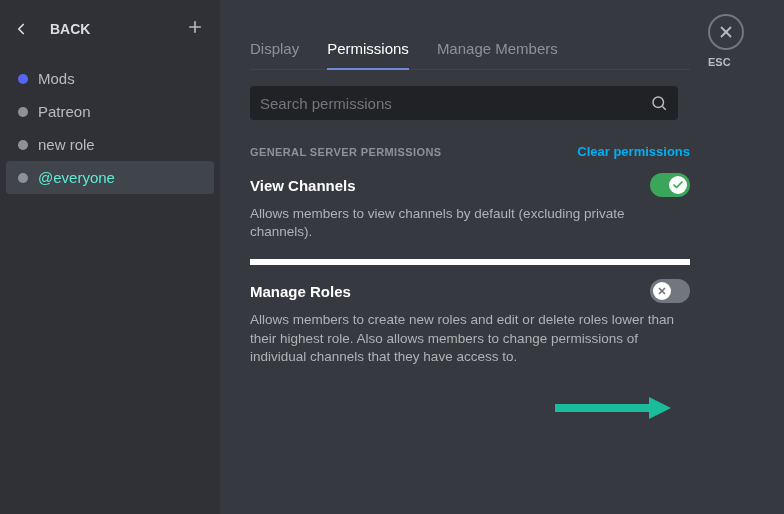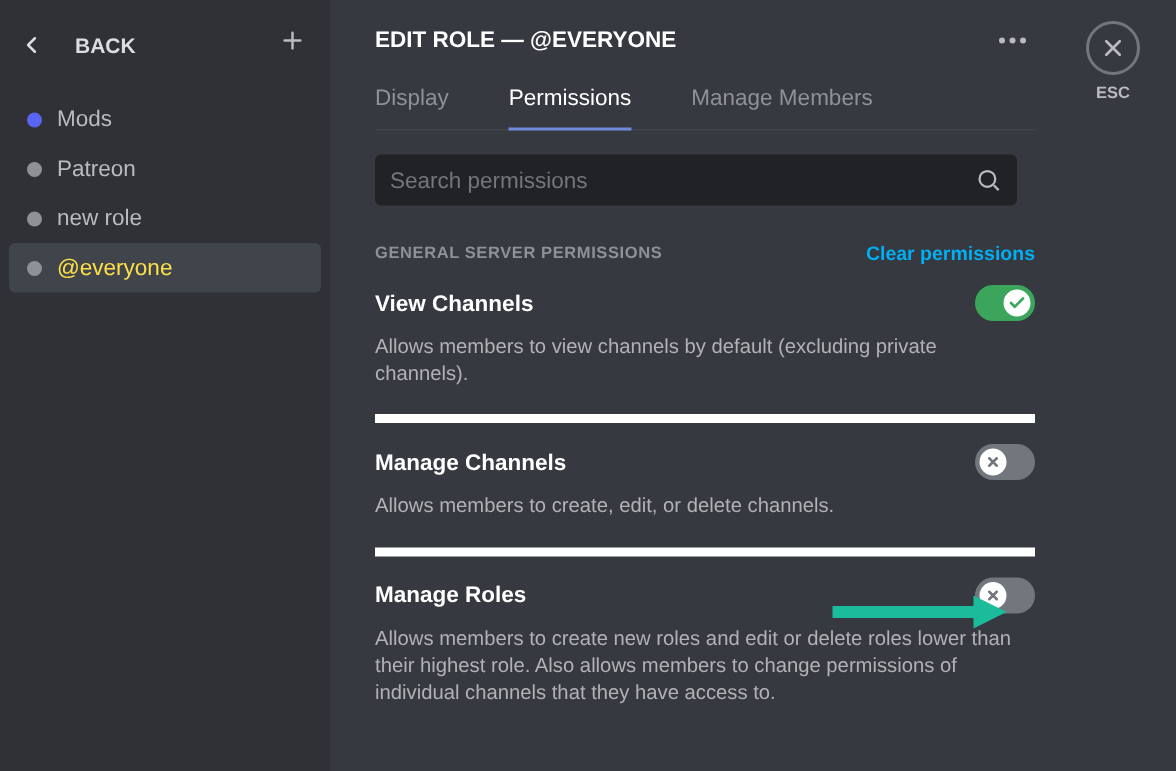--- a/index.html
+++ b/index.html
@@ -44,21 +44,21 @@
     align-items: center;
     gap: 10px;
     padding: 8px 12px;
     border-radius: 4px;
     font-size: 15px;
     cursor: pointer;
     color: #b9bbbe;
   }
   .role-item.selected {
     background: #40444b;
-    color: #fde047;
+    color: #5eead4;
   }
   .role-dot {
     width: 10px;
     height: 10px;
     border-radius: 50%;
     flex-shrink: 0;
   }
   .main {
     flex: 1;
     padding: 18px 0 18px 30px;
@@ -80,21 +80,21 @@
     display: flex;
     gap: 3px;
     cursor: pointer;
     padding: 4px;
   }
   .ellipsis span {
     width: 4px; height: 4px; background: #b9bbbe; border-radius: 50%;
   }
   .tabs {
     display: flex;
-    gap: 40px;
+    gap: 28px;
     margin-top: 22px;
     border-bottom: 1px solid #40444b;
     width: 440px;
   }
   .tab {
     font-size: 15px;
     color: #8e9297;
     padding-bottom: 12px;
     cursor: pointer;
     position: relative;
@@ -182,22 +182,21 @@
   .toggle .knob {
     width: 18px; height: 18px; border-radius: 50%;
     background: #fff;
     position: absolute; top: 3px;
     display: flex; align-items: center; justify-content: center;
   }
   .toggle.off .knob { left: 3px; }
   .toggle.on  .knob { right: 3px; }
   .close-panel {
     position: absolute;
-    top: 14px; right: 24px;
-    text-align: center;
+    top: 14px; right: 40px;
   }
   .close-circle {
     width: 36px; height: 36px;
     border: 2px solid #72767d;
     border-radius: 50%;
     display: flex; align-items: center; justify-content: center;
     cursor: pointer;
     margin: 0 auto;
   }
   .esc-label {
@@ -243,28 +242,20 @@
         <span>new role</span>
       </div>
       <div class="role-item selected">
         <span class="role-dot" style="background: rgb(142, 146, 151);"></span>
         <span>@everyone</span>
       </div>
     </div>
 </div>
 
 <div class="main">
-  <div class="edit-header">
-    <div class="title">EDIT ROLE — @EVERYONE</div>
-    <div class="ellipsis">
-      <span></span>
-        <span></span>
-        <span></span>
-    </div>
-  </div>
 
   <div class="tabs" id="tab-bar">
       <div class="tab">Display</div>
       <div class="tab active">Permissions</div>
       <div class="tab">Manage Members</div>
     </div>
 
   <div class="search-box">
     <input type="text" placeholder="Search permissions" style="">
     <svg width="18" height="18" viewBox="0 0 24 24" fill="none" stroke="#b9bbbe" stroke-width="2">
@@ -287,34 +278,20 @@
               <svg width="12" height="12" viewBox="0 0 24 24" fill="none" stroke="#3ba55c" stroke-width="3.5" stroke-linecap="round" stroke-linejoin="round">
                 <polyline points="20 6 9 17 4 12"></polyline>
               </svg>
             </div>
           </div>
         </div>
         <div class="perm-desc">Allows members to view channels by default (excluding private channels).</div>
       </div>
       <div class="perm">
         <div class="perm-row">
-          <div class="perm-title">Manage Channels</div>
-          <div class="toggle off">
-            <div class="knob">
-              <svg width="10" height="10" viewBox="0 0 24 24" fill="none" stroke="#72767d" stroke-width="4" stroke-linecap="round">
-                <line x1="18" y1="6" x2="6" y2="18"></line>
-                <line x1="6" y1="6" x2="18" y2="18"></line>
-              </svg>
-            </div>
-          </div>
-        </div>
-        <div class="perm-desc">Allows members to create, edit, or delete channels.</div>
-      </div>
-      <div class="perm">
-        <div class="perm-row">
           <div class="perm-title">Manage Roles</div>
           <div class="toggle off">
             <div class="knob">
               <svg width="10" height="10" viewBox="0 0 24 24" fill="none" stroke="#72767d" stroke-width="4" stroke-linecap="round">
                 <line x1="18" y1="6" x2="6" y2="18"></line>
                 <line x1="6" y1="6" x2="18" y2="18"></line>
               </svg>
             </div>
           </div>
         </div>

